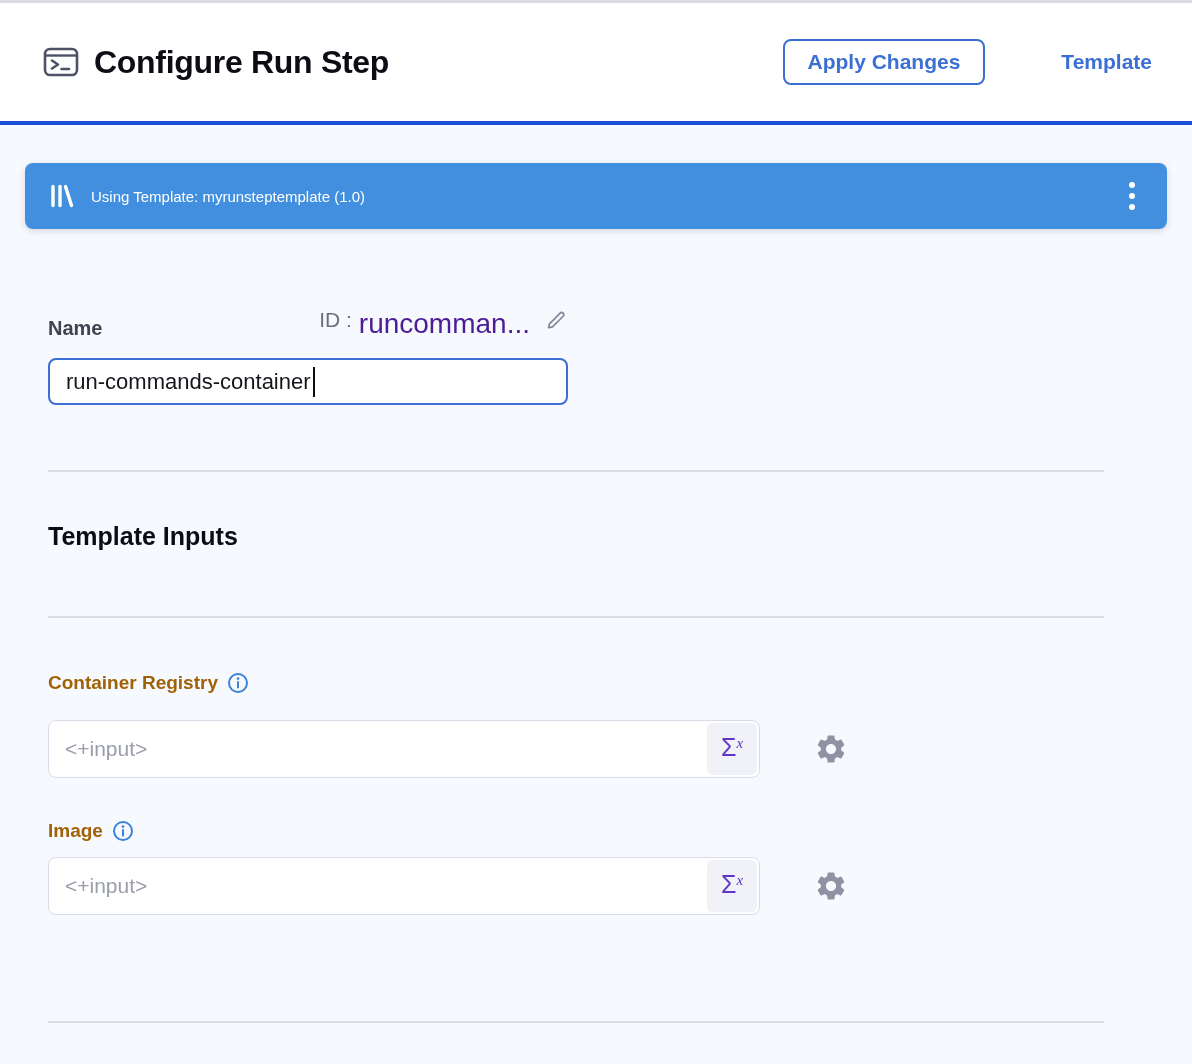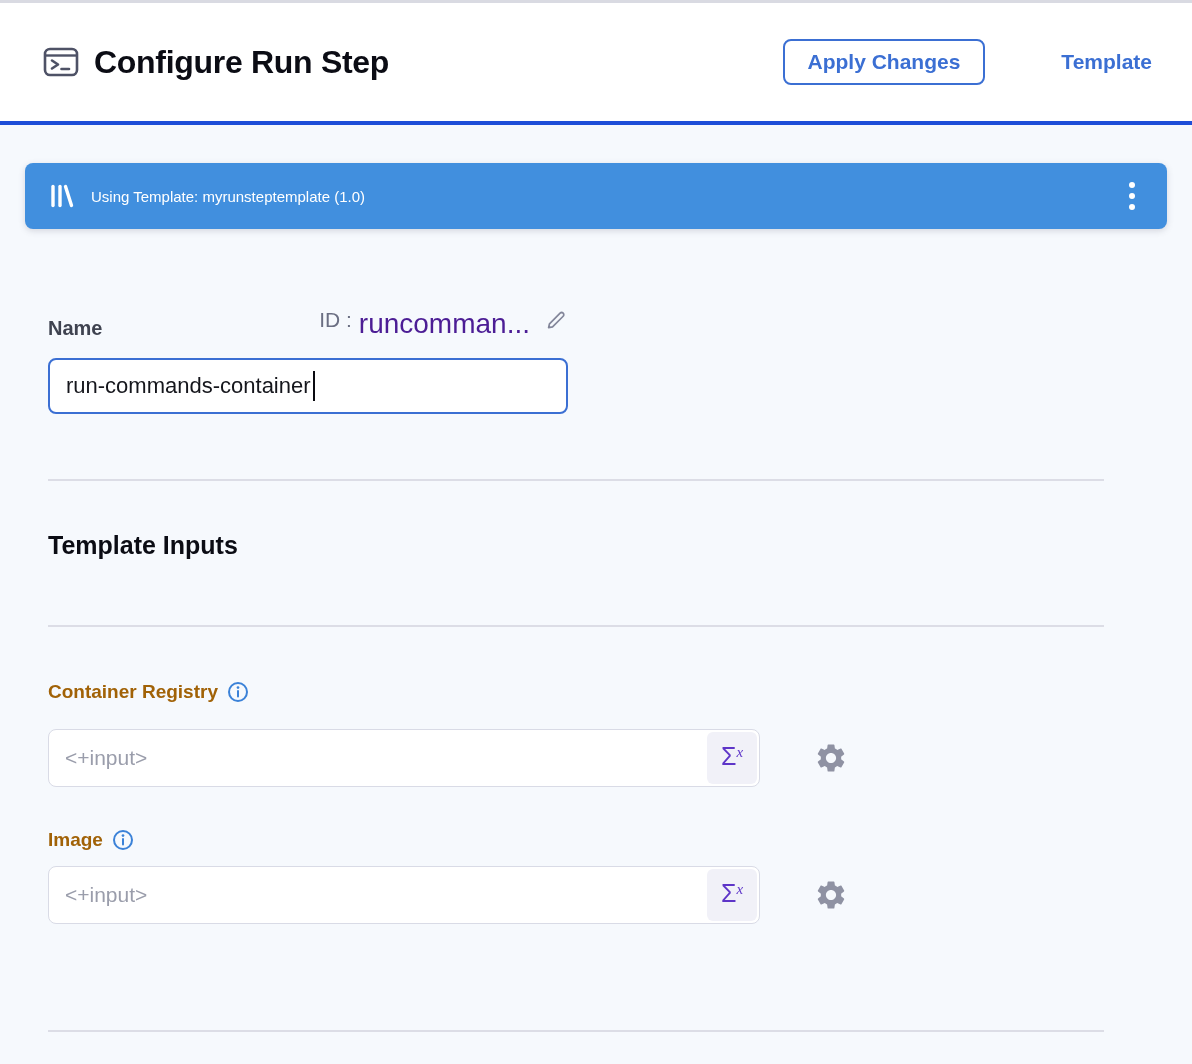--- a/index.html
+++ b/index.html
@@ -80,21 +80,21 @@
     justify-content: space-between;
     align-items: flex-end;
   }
   .name-label { font-size: 20px; font-weight: 700; color: #3f4350; }
   .id-group { display: flex; }
   .id-prefix { font-size: 21px; color: #6b6f83; margin-right: 7px; }
   .id-value { font-size: 28px; color: #4c1d95; cursor: pointer; }
   .edit-icon { width: 24px; height: 24px; margin-left: 14px; cursor: pointer; }
   .name-input {
     margin-top: 18px;
-    width: 520px; height: 56px;
+    width: 520px; height: 47px;
     background: #ffffff;
     border: 2px solid #3b6fd3;
     border-radius: 8px;
     display: flex; align-items: center;
     padding: 0 16px;
     font-size: 22px; color: #15161c;
     cursor: text;
   }
   .caret {
     display: inline-block;

